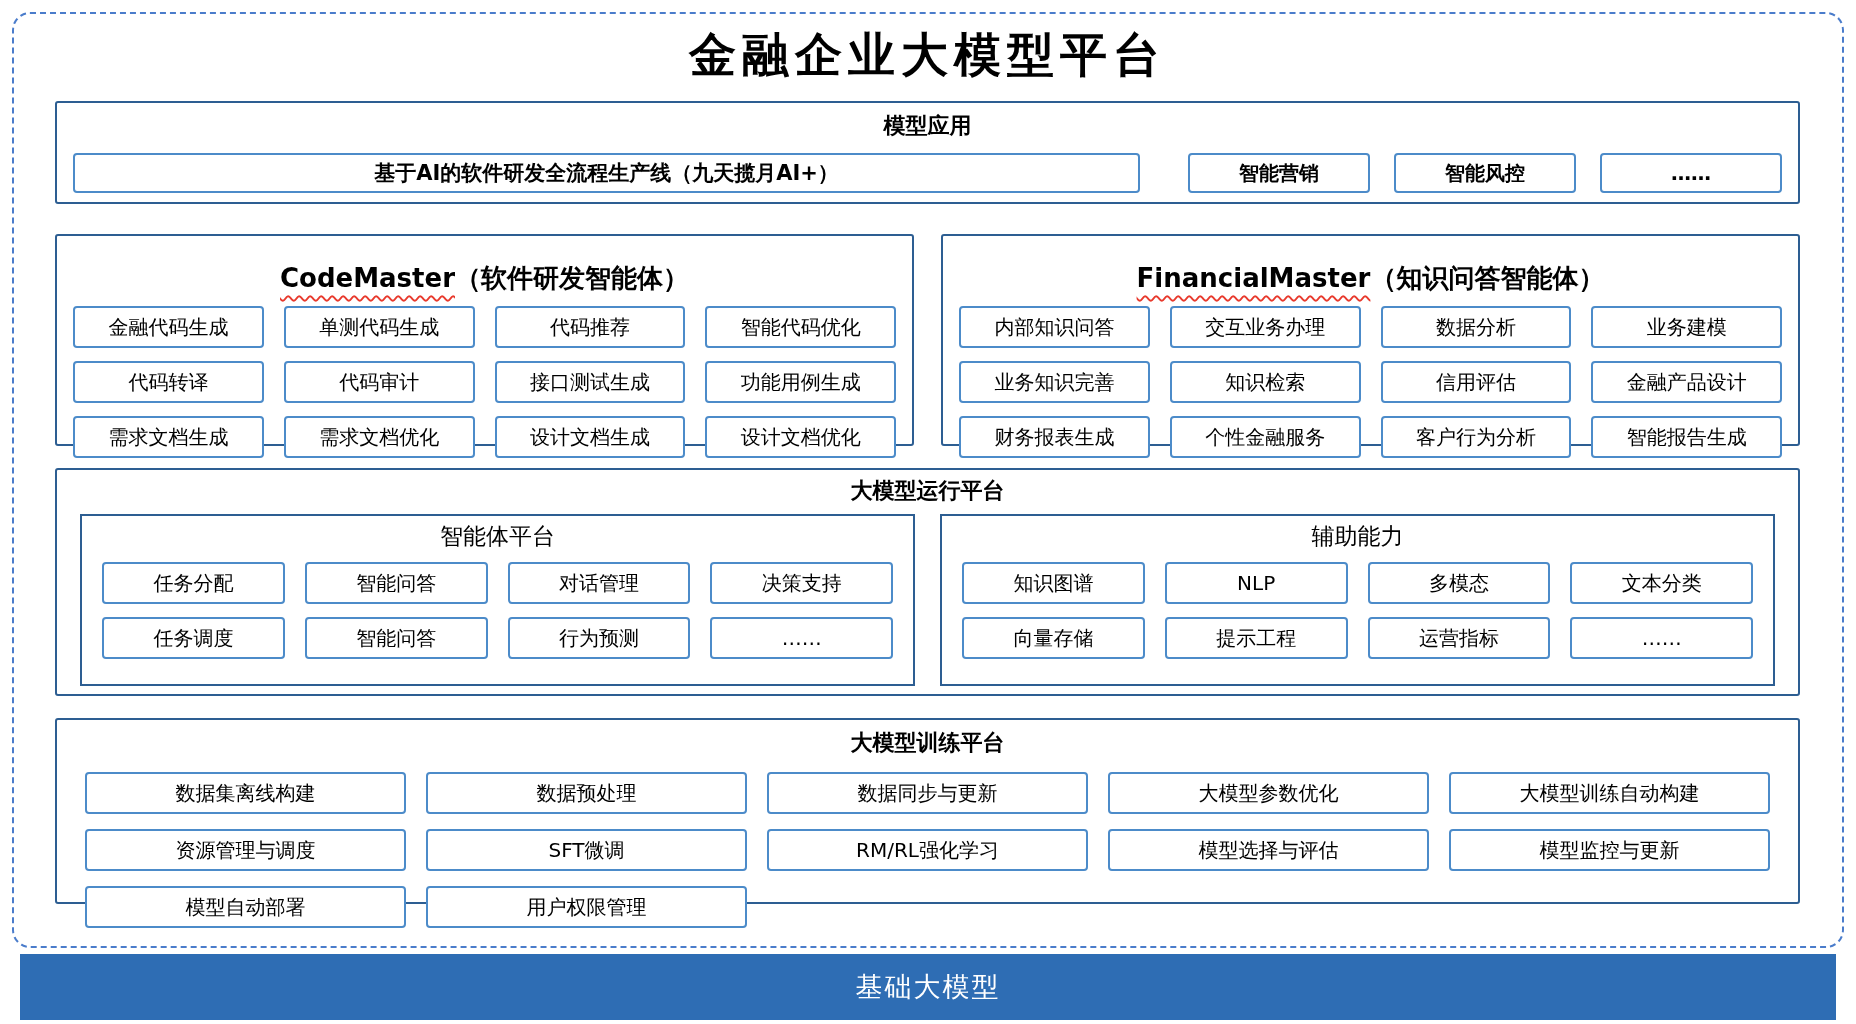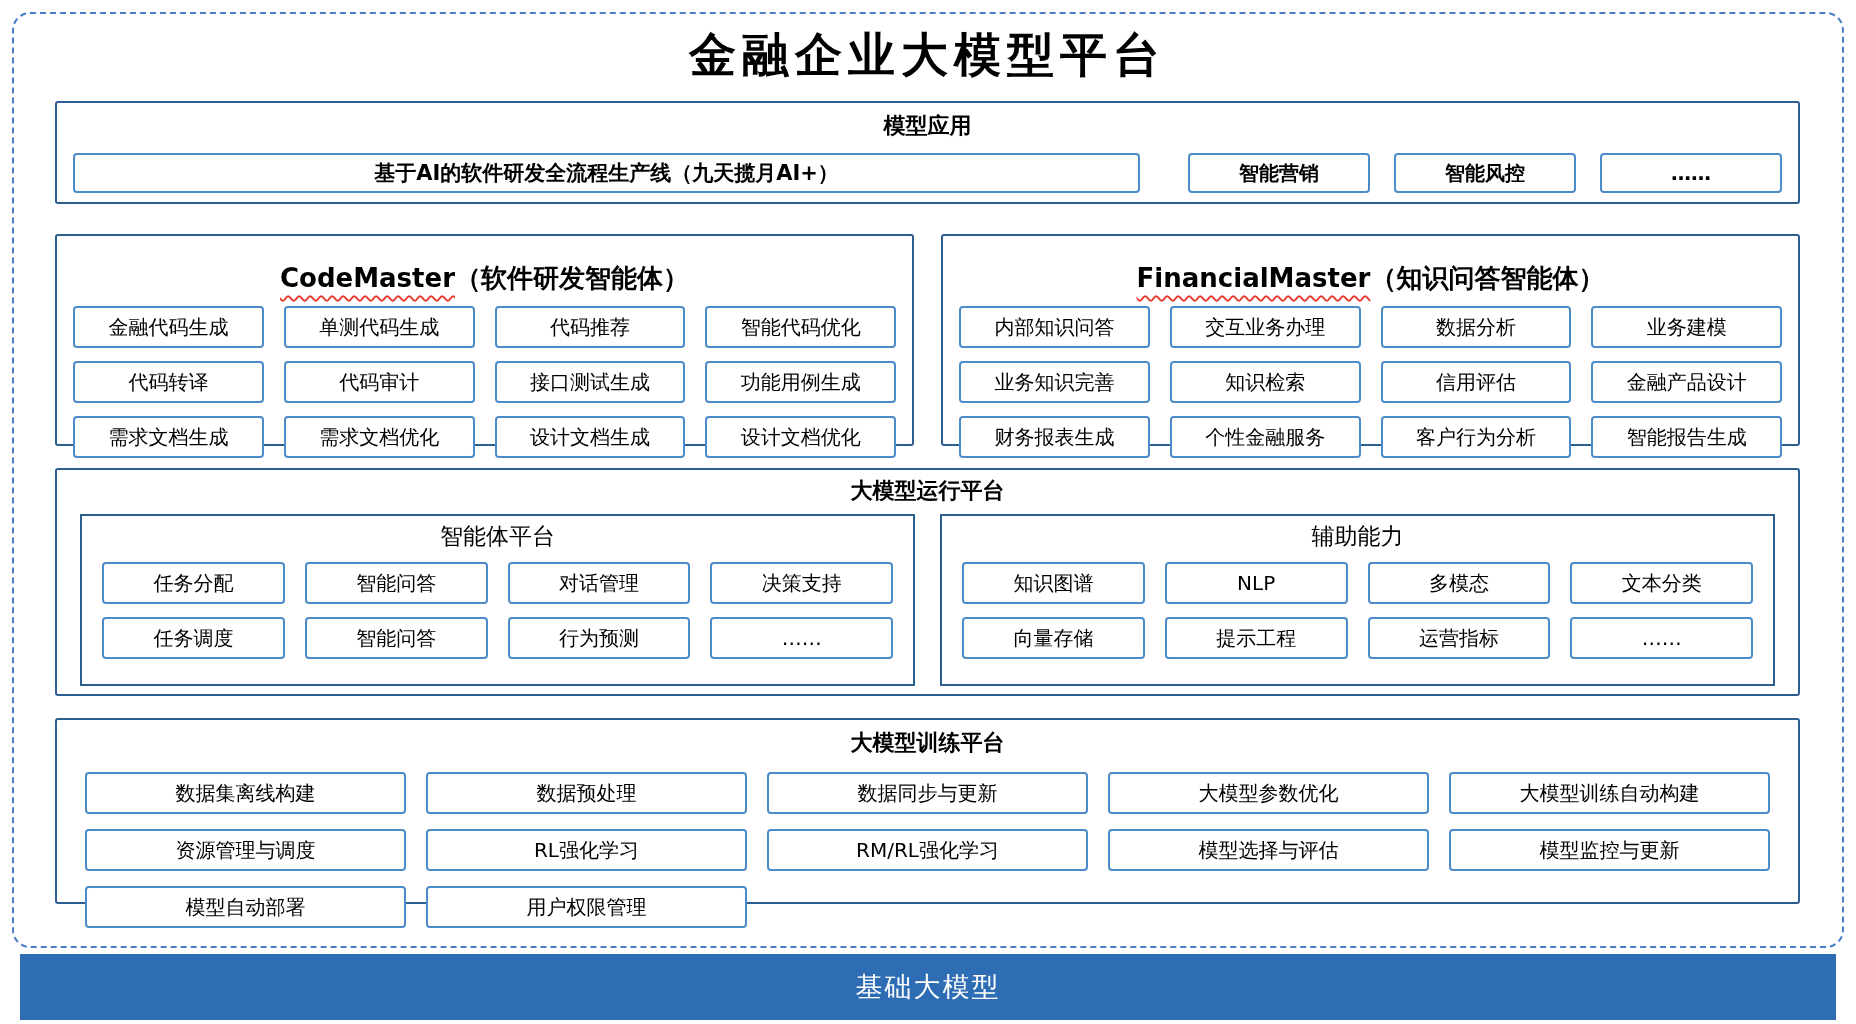--- a/index.html
+++ b/index.html
@@ -156,21 +156,21 @@
     <section class="box sec4">
       <div class="sec-header">大模型训练平台</div>
       <div class="grid6">
 
       <div class="chip">数据集离线构建</div>
           <div class="chip">数据预处理</div>
           <div class="chip">数据同步与更新</div>
           <div class="chip">大模型参数优化</div>
           <div class="chip">大模型训练自动构建</div>
           <div class="chip">资源管理与调度</div>
-          <div class="chip">RL强化学习</div>
+          <div class="chip">SFT微调</div>
           <div class="chip">RM/RL强化学习</div>
           <div class="chip">模型选择与评估</div>
           <div class="chip">模型监控与更新</div>
           <div class="chip">模型自动部署</div>
           <div class="chip">用户权限管理</div>
         </div>
     </section>
   </div>
 
   <div class="base-bar">

